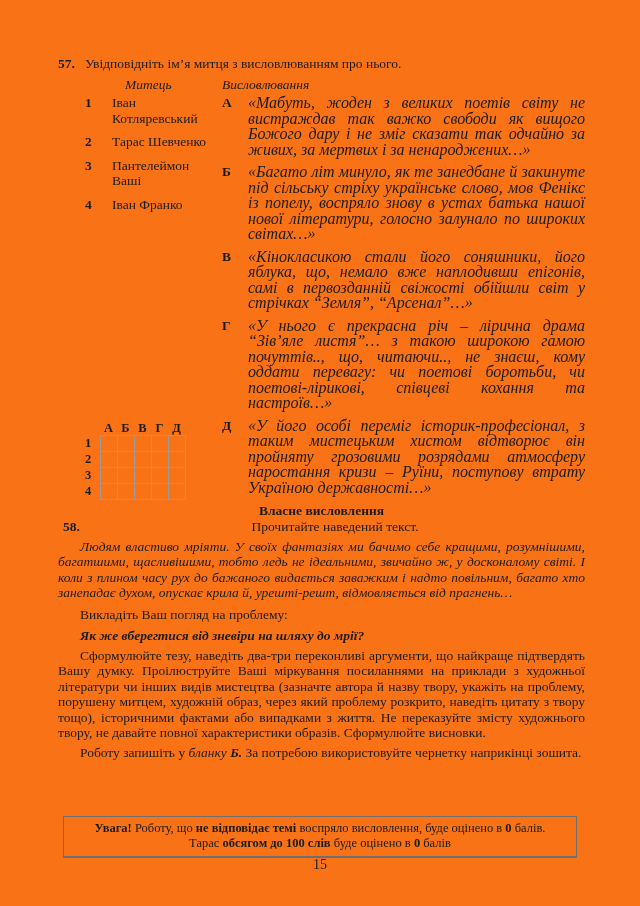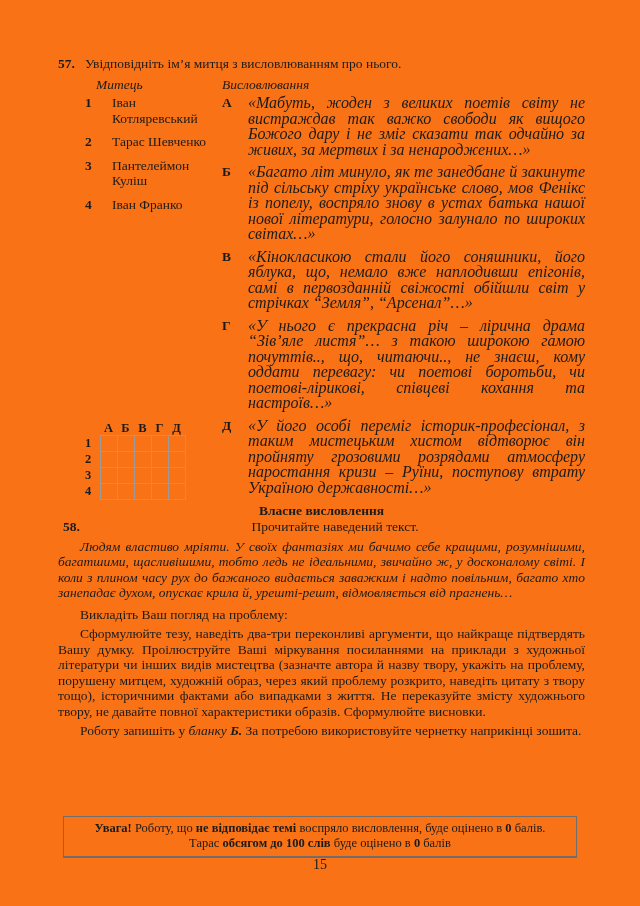--- a/index.html
+++ b/index.html
@@ -16,21 +16,21 @@
     overflow:hidden;
   }
   .b{font-weight:bold;}
   .i{font-style:italic;}
   .bi{font-weight:bold;font-style:italic;}
   .q-row{display:flex;}
   .q-num{font-weight:bold;width:27px;flex:none;}
   .q-prompt{flex:1;}
   .cols{display:flex;margin-left:27px;margin-top:5px;}
   .left-col{width:137px;flex:none;display:flex;flex-direction:column;}
-  .left-header{font-style:italic;margin-left:11px;margin-bottom:3px;}
+  .left-header{font-style:italic;margin-left:40px;margin-bottom:3px;}
   .artist{display:flex;margin-bottom:8px;}
   .artist-num{font-weight:bold;width:27px;flex:none;}
   .artist-name{width:106px;}
   .right-col{flex:1;}
   .right-header{font-style:italic;margin-bottom:3px;}
   .statement{display:flex;margin-bottom:7px;}
   .letter{font-weight:bold;width:26px;flex:none;}
   .stext{flex:1;font-style:italic;text-align:justify;font-size:16px;line-height:15.5px;}
   
   .grid-wrap{margin-top:auto;margin-bottom:2px;}
@@ -81,21 +81,21 @@
       <div class="artist">
         <span class="artist-num">1</span>
         <span class="artist-name">Іван Котляревський</span>
       </div>
       <div class="artist">
         <span class="artist-num">2</span>
         <span class="artist-name">Тарас Шевченко</span>
       </div>
       <div class="artist">
         <span class="artist-num">3</span>
-        <span class="artist-name">Пантелеймон Куліш</span>
+        <span class="artist-name">Пантелеймон Ваші</span>
       </div>
       <div class="artist">
         <span class="artist-num">4</span>
         <span class="artist-name">Іван Франко</span>
       </div>
 
       <div class="grid-wrap">
         <div class="grid-letters">
           <span>А</span>
           <span>Б</span>
@@ -176,20 +176,21 @@
 
   <div class="q-row q58-row">
     <span class="q-num">58.</span>
     <span class="q-prompt">Прочитайте наведений текст.</span>
   </div>
 
   <p class="para reading">Людям властиво мріяти. У своїх фантазіях ми бачимо себе кращими, розумнішими, багатшими, щасливішими, тобто ледь не ідеальними, звичайно ж, у досконалому світі. І коли з плином часу рух до бажаного видається заважким і надто повільним, багато хто занепадає духом, опускає крила й, урешті-решт, відмовляється від прагнень…</p>
 
   <p class="para intro">Викладіть Ваш погляд на проблему:</p>
 
+  <p class="para problem">Як же вберегтися від зневіри на шляху до мрії?</p>
 
   <p class="para">Сформулюйте тезу, наведіть два-три переконливі аргументи, що найкраще підтвердять Вашу думку. Проілюструйте Ваші міркування посиланнями на приклади з художньої літератури чи інших видів мистецтва (зазначте автора й назву твору, укажіть на проблему, порушену митцем, художній образ, через який проблему розкрито, наведіть цитату з твору тощо), історичними фактами або випадками з життя. Не переказуйте змісту художнього твору, не давайте повної характеристики образів. Сформулюйте висновки.</p>
 
   <p class="para"><span>Роботу запишіть у </span><span class="i">бланку </span><span class="bi">Б.</span><span> За потребою використовуйте чернетку наприкінці зошита.</span></p>
 
   <div class="warning-box">
     <div><span class="b">Увага!</span><span> Роботу, що </span><span class="b">не відповідає темі</span><span> воспряло висловлення, буде оцінено в </span><span class="b">0</span><span> балів.</span></div>
     <div><span>Тарас </span><span class="b">обсягом до 100 слів</span><span> буде оцінено в </span><span class="b">0</span><span> балів</span></div>
   </div>
 

